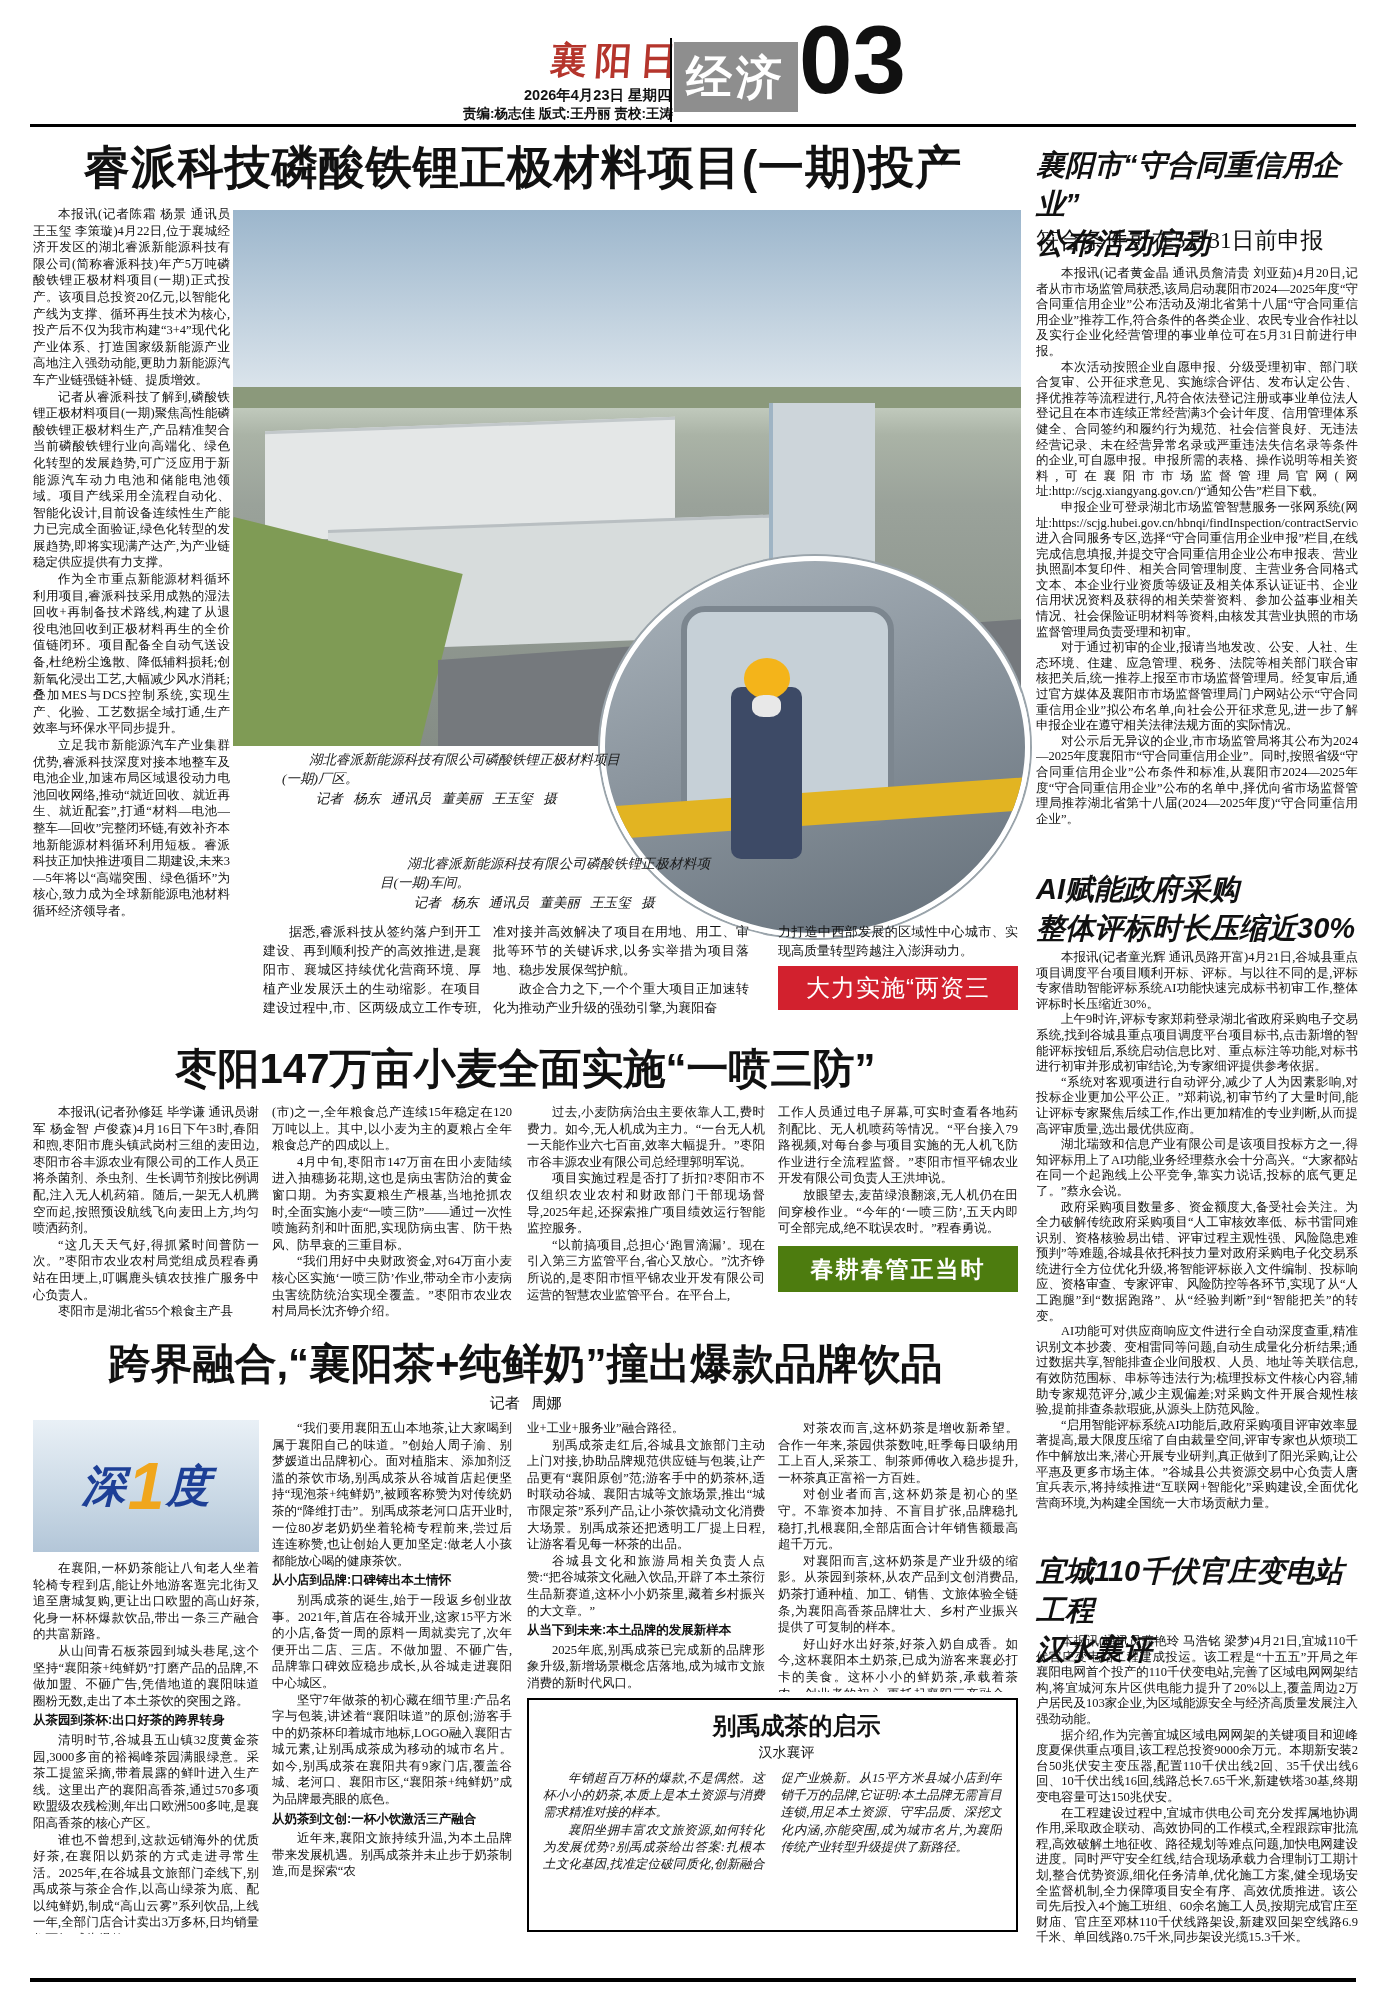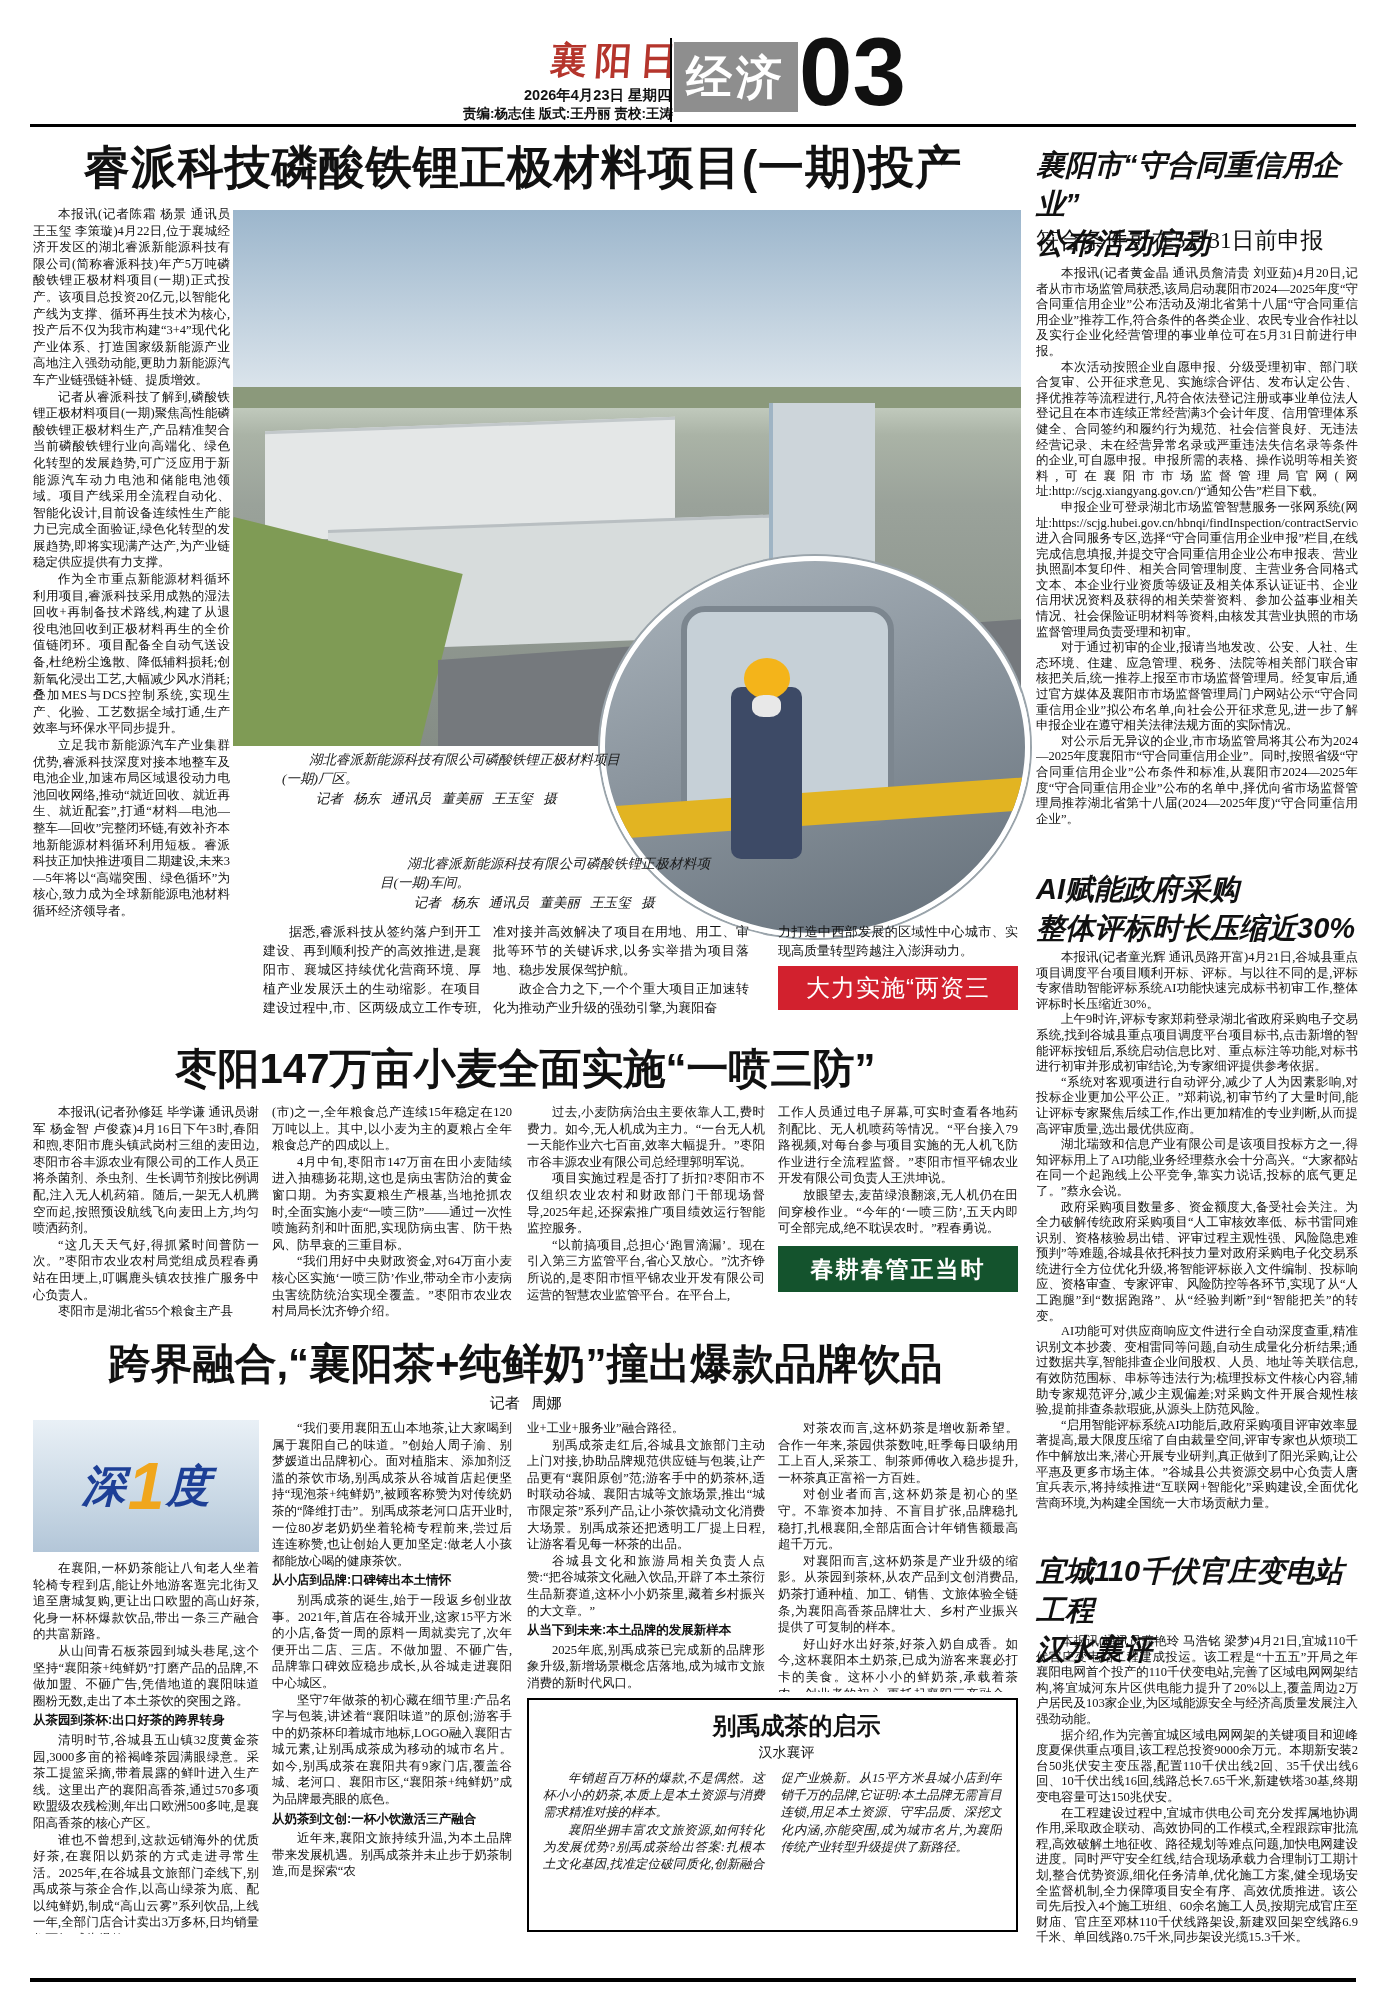--- a/index.html
+++ b/index.html
@@ -14,21 +14,21 @@
   .subhead{font-family:"Liberation Sans","DejaVu Sans",sans-serif;font-weight:bold;
            text-indent:0;margin:3px 0;}
   
   #mast-logo{left:550px;top:36px;width:220px;font-size:37px;font-weight:bold;color:#b5352c;
              letter-spacing:8px;font-family:"DejaVu Serif",serif;transform:skewX(-4deg);}
   #mast-date{left:524px;top:86px;width:150px;font-size:14.5px;font-weight:bold;}
   #mast-staff{left:463px;top:105px;width:210px;font-size:13.5px;font-weight:bold;text-align:right;}
   #mast-div{left:670px;top:38px;height:84px;border-left:2px solid #000;}
   #section-box{left:674px;top:42px;width:124px;height:70px;background:#8e8e8e;color:#fff;
                font-size:46px;font-weight:bold;text-align:center;line-height:70px;letter-spacing:4px;}
-  #page-no{left:799px;top:24px;width:100px;font-size:96px;line-height:96px;font-weight:bold;
+  #page-no{left:799px;top:12px;width:100px;font-size:96px;line-height:96px;font-weight:bold;
            font-family:"Liberation Sans","DejaVu Sans",sans-serif;}
   #rule-top{left:30px;top:124px;width:1326px;height:3px;background:#000;}
   #rule-bottom{left:30px;top:1978px;width:1326px;height:4px;background:#000;}
   
   #main-hl{left:33px;top:134px;width:980px;margin:0;font-size:46px;line-height:66px;
            font-weight:900;text-align:center;letter-spacing:1px;}
   #main-col1{left:33px;top:206px;width:197px;height:836px;}
   #main-photo{left:233px;top:210px;width:788px;height:536px;overflow:hidden;
               background:linear-gradient(180deg,#a3bcd0 0%,#d9e3ea 28%,#cdd6c9 34%,#aab3a6 42%,#9aa29a 55%,#858d86 100%);}
   .ph-block{position:absolute;}
@@ -45,21 +45,21 @@
   .colmid{font-size:13px;line-height:19px;text-align:justify;overflow:hidden;}
   #badge-red{left:778px;top:966px;width:240px;height:44px;background:#d2212e;color:#ffffff;
              font-size:24px;font-weight:normal;text-align:center;line-height:44px;letter-spacing:1px;}
   
   #wheat-hl{left:33px;top:1040px;width:985px;margin:0;font-size:42px;line-height:58px;
             font-weight:900;text-align:center;}
   #wheat-c1{left:33px;top:1104px;width:226px;height:232px;}
   #wheat-c2{left:272px;top:1104px;width:240px;height:232px;}
   #wheat-c3{left:527px;top:1104px;width:238px;height:232px;}
   #wheat-c4{left:778px;top:1104px;width:240px;height:136px;}
-  #badge-blue{left:778px;top:1246px;width:240px;height:46px;background:#14532d;color:#fff;
+  #badge-blue{left:778px;top:1246px;width:240px;height:46px;background:#4d7c0f;color:#fff;
               font-size:23px;font-weight:bold;text-align:center;line-height:46px;letter-spacing:2px;}
   
   #tea-hl{left:33px;top:1336px;width:985px;margin:0;font-size:42px;line-height:56px;
           font-weight:900;text-align:center;}
   #tea-byline{left:33px;top:1394px;width:985px;font-size:15px;text-align:center;word-spacing:8px;}
   #s1d{left:33px;top:1420px;width:226px;height:132px;
        background:linear-gradient(180deg,#e9f0f6 0%,#c9d8e5 60%,#b3c6d8 100%);
        display:flex;align-items:center;justify-content:center;}
   #s1d .blue{color:#1d3f96;font-size:44px;font-weight:bold;font-style:italic;
              font-family:"Liberation Sans","DejaVu Sans",sans-serif;}

